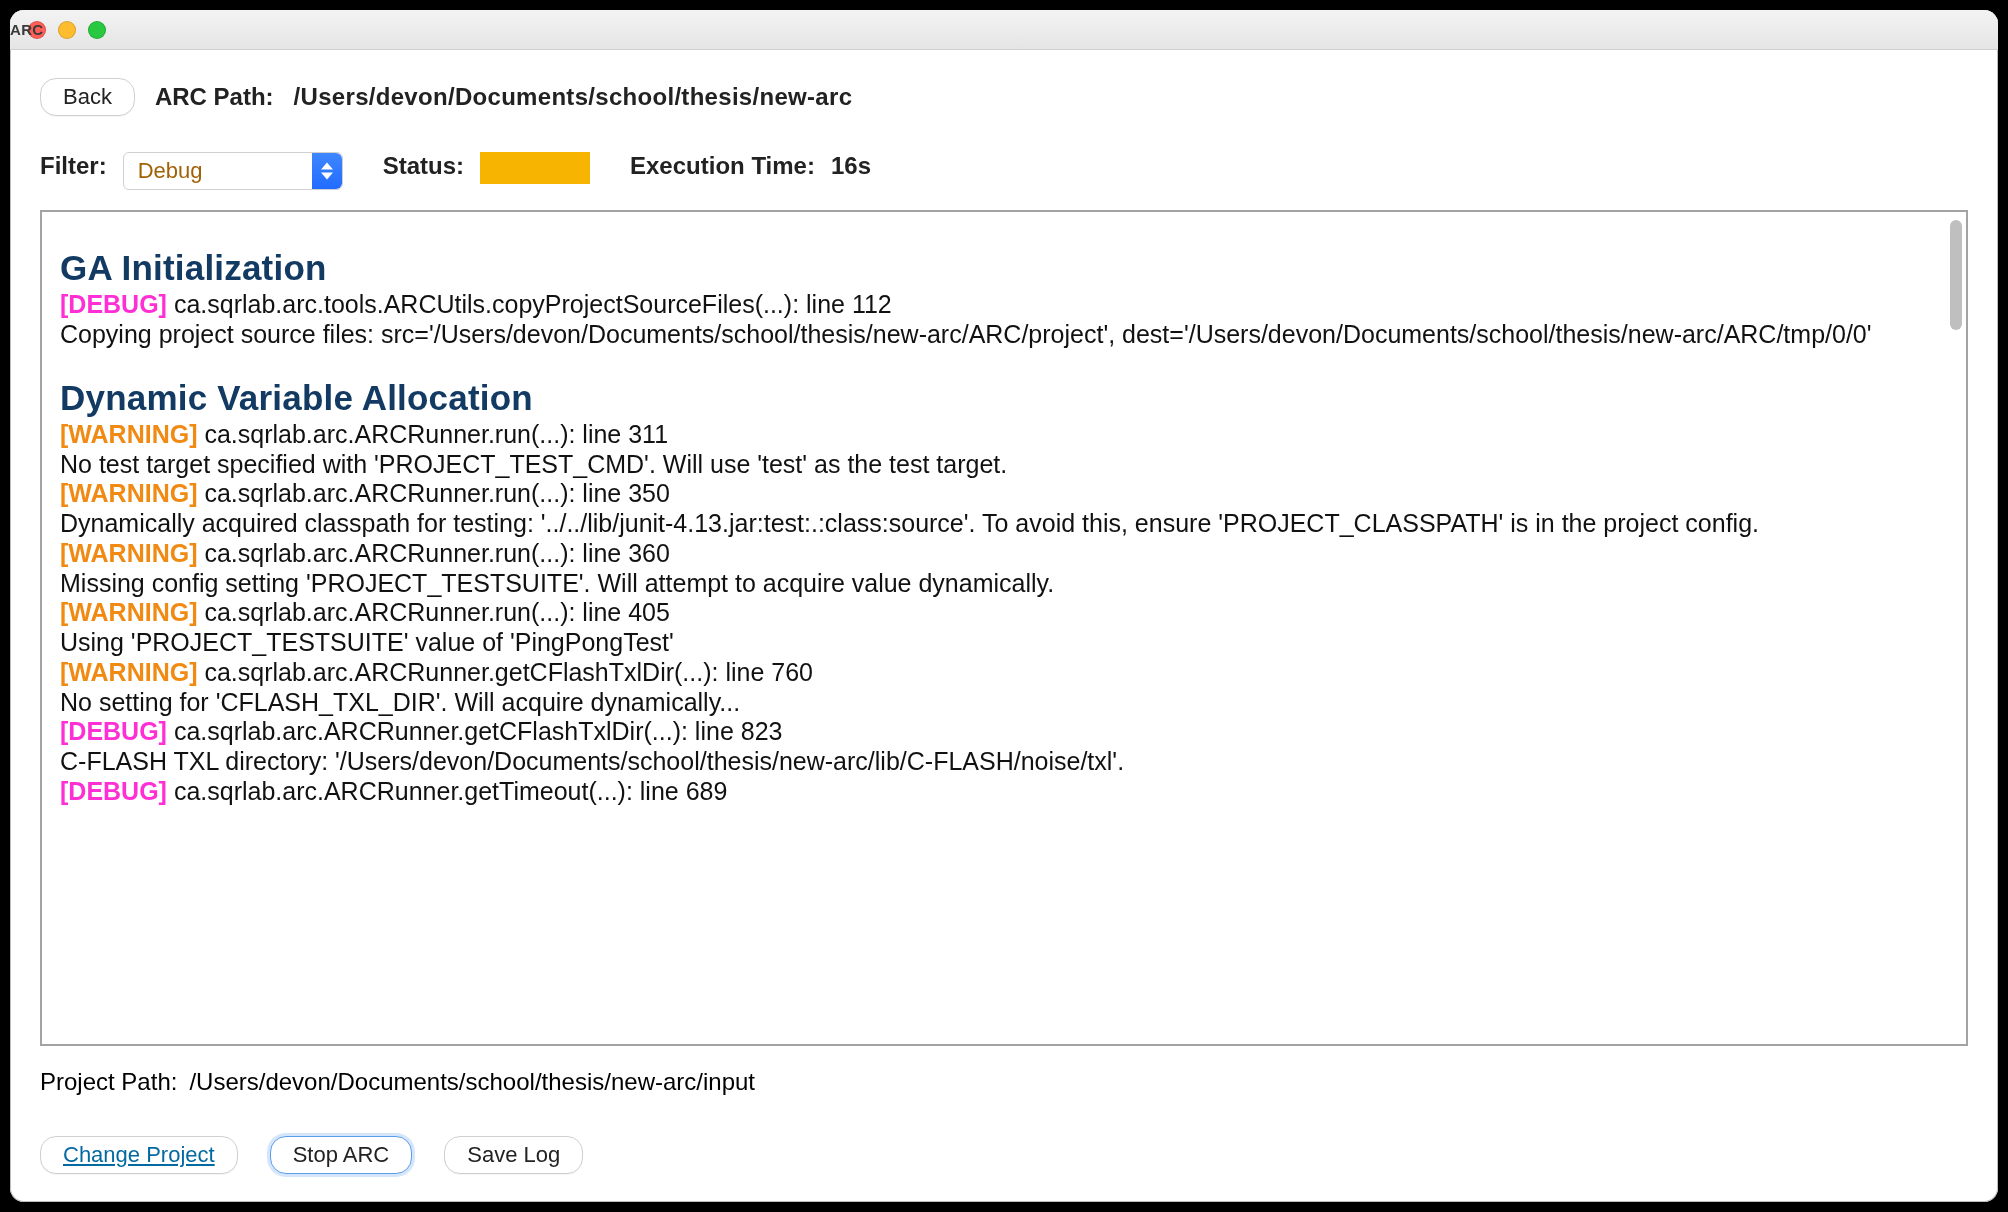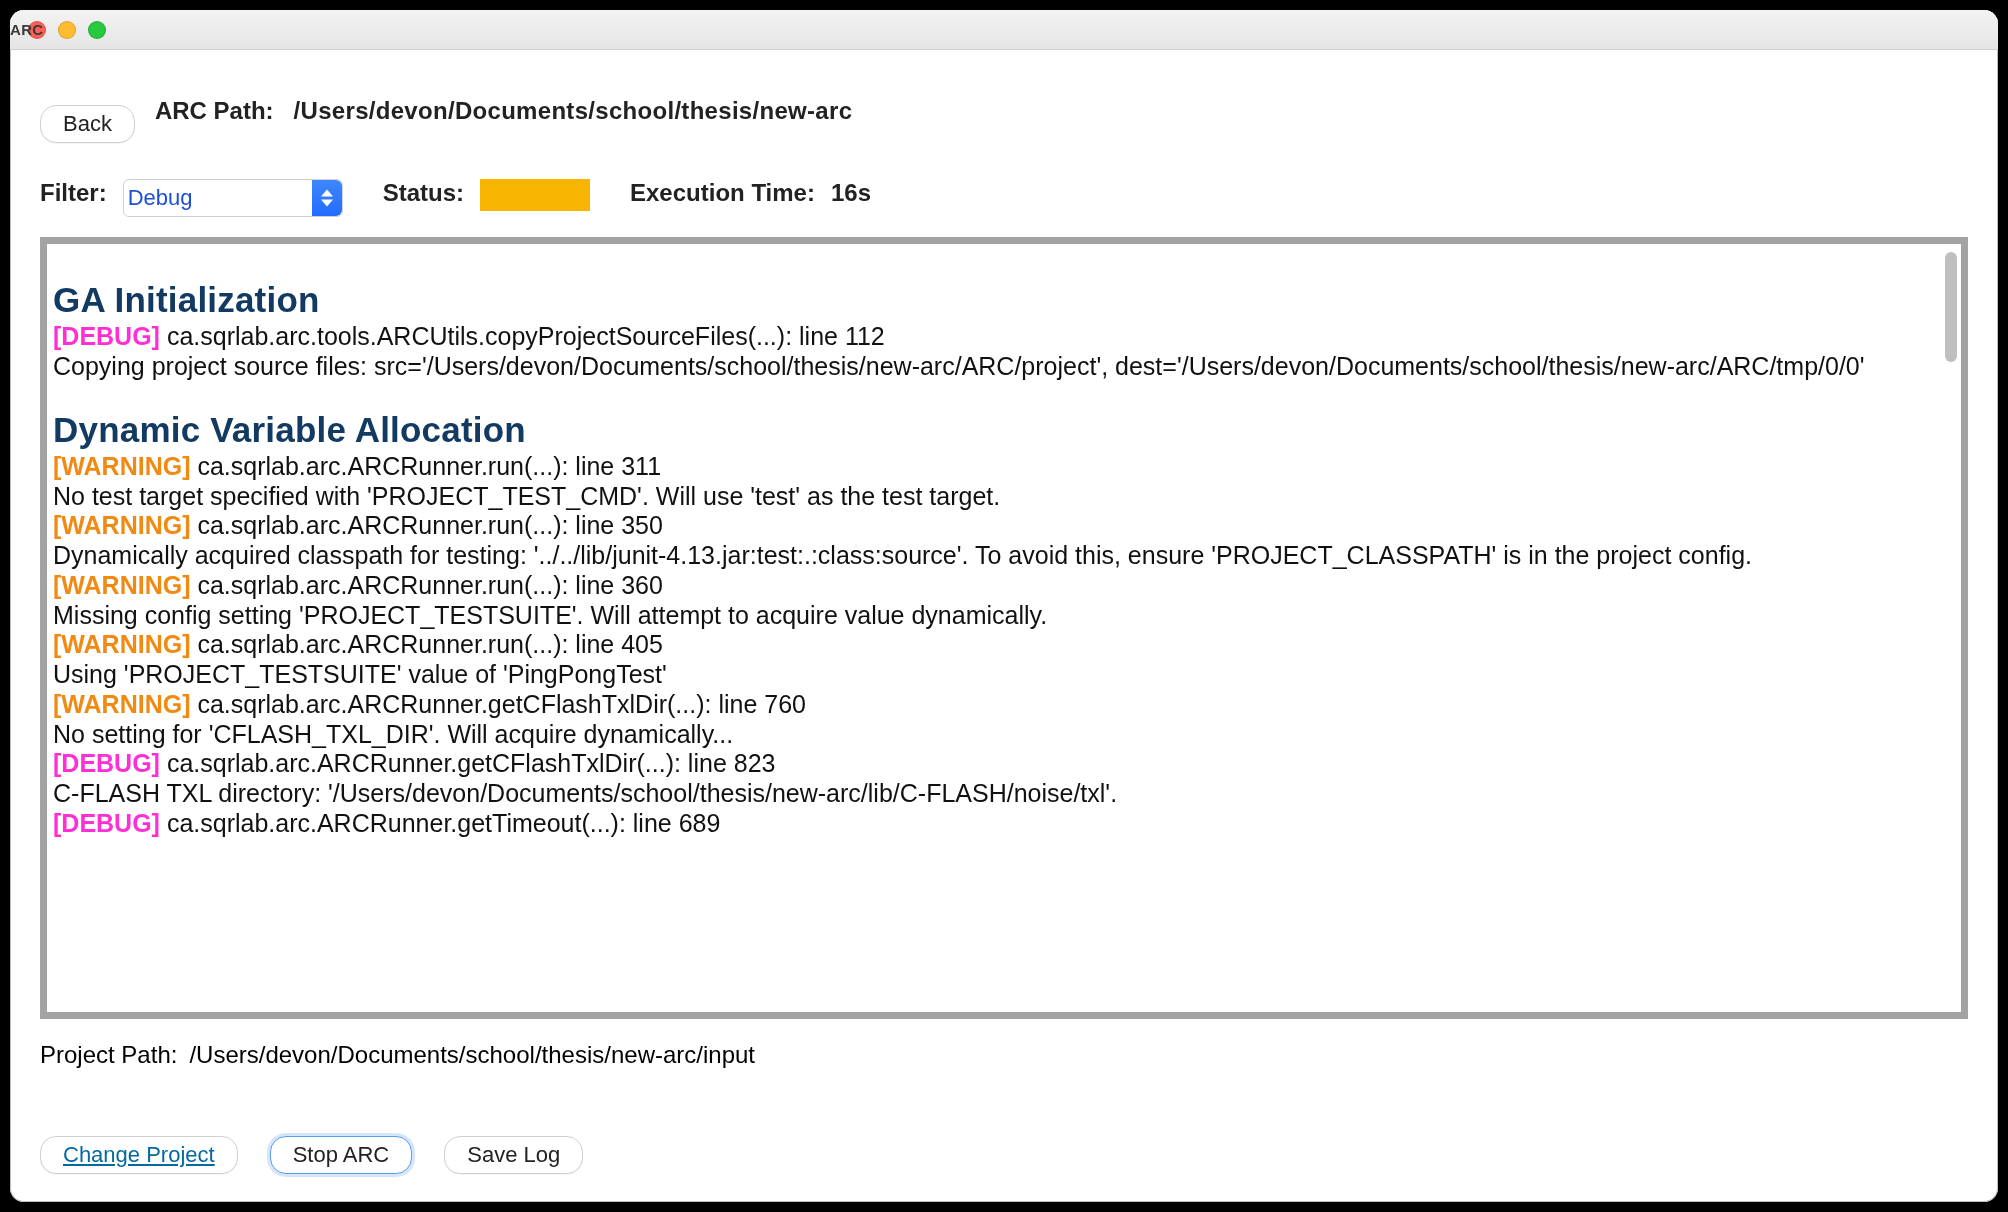--- a/index.html
+++ b/index.html
@@ -39,47 +39,46 @@
 .content { flex: 1; padding: 28px 30px 28px 30px; display: flex; flex-direction: column; }
 
 
 .topbar { display: flex; align-items: center; gap: 20px; margin-bottom: 36px; }
 .mac-button {
   height: 38px; padding: 0 22px; font-size: 22px; color: #222;
   background: #fff; border: 1px solid #d0d0d0; border-radius: 16px;
   box-shadow: 0 1px 0 rgba(0,0,0,.04);
   display: inline-flex; align-items: center; justify-content: center;
   cursor: default;
-  margin-top: 27px;
 }
 .mac-button.focus { border-color: #5a9ded; box-shadow: 0 0 0 3px rgba(90,157,237,.25); }
 .mac-button.disabled { color: #0369a1; text-decoration: underline; }
 .label { font-size: 24px; color: #222; font-weight: bold; }
 
 
 .filter-row { display: flex; align-items: flex-start; gap: 16px; margin-bottom: 20px; }
 .select {
   position: relative; width: 220px; height: 38px;
   border: 1px solid #d0d0d0; border-radius: 6px; background: #fff;
-  display: flex; align-items: center; padding-left: 4px; font-size: 22px; color: #1d4ed8;
+  display: flex; align-items: center; padding-left: 14px; font-size: 22px; color: #a16207;
 }
 .select .caret {
   position: absolute; right: 0; top: 0; bottom: 0; width: 30px;
   background: linear-gradient(180deg,#3f87ff,#216cff);
   border-top-right-radius: 6px; border-bottom-right-radius: 6px;
   display: flex; flex-direction: column; align-items: center; justify-content: center; gap: 2px;
 }
 .select .caret svg { width: 12px; height: 8px; }
 .status-swatch { width: 110px; height: 32px; background: #f7b400; }
 .ml { margin-left: 24px; }
 
 
 .log-pane {
-  flex: 1; border: 7px solid #a3a3a3;
-  padding: 36px 24px 0 6px;
+  flex: 1; border: 2px solid #a3a3a3;
+  padding: 36px 24px 0 18px;
   overflow: hidden; position: relative;
   font-family: Helvetica, Arial, sans-serif;
 }
 .log-scrollbar {
   position: absolute; right: 4px; top: 8px; width: 12px; height: 110px;
   background: #bfbfbf; border-radius: 6px;
 }
 .log-heading { font-size: 35px; font-weight: 700; color: #123a63; margin-bottom: 2px; letter-spacing: .2px; }
 .log-heading:not(:first-child) { margin-top: 28px; }
 .tag { font-weight: 700; font-size: 25px; }

